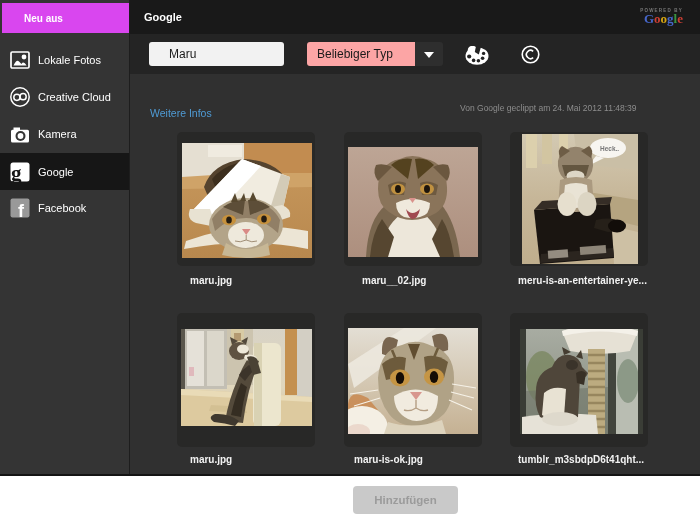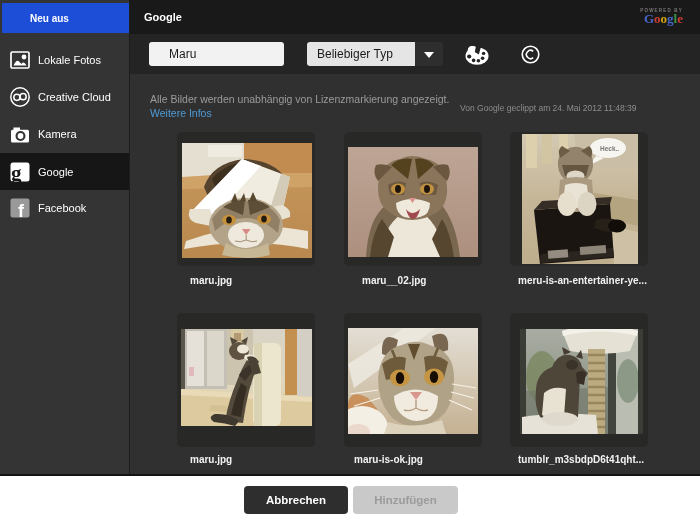--- a/index.html
+++ b/index.html
@@ -2,42 +2,42 @@
 <html><head>
 <meta charset="utf-8">
 <style>
   * { margin:0; padding:0; box-sizing:border-box; }
   html,body { width:700px; height:525px; overflow:hidden; background:#fff;
     font-family:"Liberation Sans", sans-serif; }
   #app { position:relative; width:700px; height:525px; }
 
   
   #sidebar { position:absolute; left:0; top:0; width:130px; height:476px; background:#343434; }
-  #neuaus { position:absolute; left:2px; top:3px; right:0; height:30px; background:#1d4ed8;
-    color:#fff; font-weight:bold; font-size:10px; line-height:31px; padding-left:28px; }
+  #neuaus { position:absolute; left:2px; top:3px; right:0; height:30px; background:#d946ef;
+    color:#fff; font-weight:bold; font-size:10px; line-height:31px; padding-left:22px; }
   .sitem { position:absolute; left:0; width:130px; height:36px; }
   .sitem.sel { background:#161616; height:37px; }
   .sicon { position:absolute; left:9px; top:50%; margin-top:-11px; width:22px; height:22px; }
   .slbl { position:absolute; left:38px; top:50%; margin-top:-6px; color:#fff;
     font-weight:normal; font-size:11px;text-align:right; }
   #sepline { position:absolute; left:129px; top:0; width:1px; height:476px; background:#1d1d1d; }
 
   
   #main { position:absolute; left:130px; top:0; width:570px; height:476px; background:#303030; }
   #topbar { position:absolute; left:0; top:0; width:570px; height:34px; background:#191919; }
   #topbar .title { position:absolute; left:14px; top:11px; color:#fff; font-weight:bold; font-size:11px; }
   #powered { position:absolute; right:17px; top:8px; text-align:right; }
   #powered .pb { font-size:4.5px; color:#7a7a7a; font-weight:bold; letter-spacing:1.2px; }
   #powered .glogo { font-family:"Liberation Serif", serif; font-size:13px; font-weight:bold; line-height:11px; }
 
   #searchrow { position:absolute; left:0; top:34px; width:570px; height:40px; background:#242424; }
   #sinput { position:absolute; left:19px; top:8px; width:135px; height:24px; background:#f2f2f2;
     border-radius:3px; font-size:12px; color:#1a1a1a; line-height:24px; padding-left:20px; }
   #sdrop { position:absolute; left:177px; top:8px; width:136px; height:24px; border-radius:3px; }
-  #sdropw { position:absolute; left:0; top:0; width:108px; height:24px; background:#e5e5e5;
+  #sdropw { position:absolute; left:0; top:0; width:108px; height:24px; background:#fca5a5;
     border-radius:3px 0 0 3px; font-size:12px; color:#1a1a1a; line-height:24px; padding-left:10px; }
   #sdropa { position:absolute; left:108px; top:0; width:28px; height:24px; background:#2e2e2e;
     border-radius:0 3px 3px 0; }
   #sdropa .tri { position:absolute; left:9px; top:10px; width:0; height:0;
     border-left:5px solid transparent; border-right:5px solid transparent; border-top:6px solid #fff; }
 
   #info1 { position:absolute; left:20px; top:93px; color:#9b9b9b; font-size:10.5px; }
   #info2 { position:absolute; left:20px; top:107px; color:#4f9bd5; font-size:10.5px;text-align:center; }
   #clipinfo { position:absolute; left:330px; top:103px; color:#8d8d8d; font-size:8.5px; }
 
@@ -123,21 +123,20 @@
         <circle cx="14.4" cy="14.8" r="1.8" fill="#242424"></circle>
         <circle cx="18.6" cy="12.2" r="1.8" fill="#242424"></circle>
         <circle cx="19.6" cy="7.4" r="1.7" fill="#242424"></circle>
       </svg>
       <svg style="position:absolute;left:391px;top:11px;" width="19" height="19" viewBox="0 0 20 20">
         <circle cx="10" cy="10" r="8.7" fill="none" stroke="#fff" stroke-width="1.7"></circle>
         <path d="M12.8 6.7 A4.3 4.3 0 1 0 12.8 13.3" fill="none" stroke="#fff" stroke-width="1.7"></path>
       </svg>
     </div>
 
-    <div id="info1">Alle Bilder werden unabhängig von Lizenzmarkierung angezeigt.</div>
     <div id="info2">Weitere Infos</div>
     <div id="clipinfo">Von Google geclippt am 24. Mai 2012 11:48:39</div>
 
     <div class="card" style="left:47px; top:132px;" id="c1">
       <svg style="position:absolute;left:5px;top:11px;" width="130" height="115" viewBox="0 0 130 115">
         <defs>
           <linearGradient id="p1f" x1="0" y1="0" x2="0" y2="1">
             <stop offset="0" stop-color="#c99a5e"></stop>
               <stop offset="1" stop-color="#b8884e"></stop>
           </linearGradient>
@@ -343,16 +342,15 @@
         <ellipse cx="40" cy="90" rx="18" ry="7" fill="#ded9cc"></ellipse>
       </svg>
     </div>
     <div class="cap" style="left:60px; top:454px;">maru.jpg</div>
     <div class="cap" style="left:224px; top:454px;">maru-is-ok.jpg</div>
     <div class="cap" style="left:388px; top:454px;">tumblr_m3sbdpD6t41qht...</div>
   </div>
 
   <div id="footline"></div>
   <div id="footer">
-    <div class="btn" id="btncancel">Abbrechen</div>
     <div class="btn" id="btnadd">Hinzufügen</div>
   </div>
 </div>
 
 </body></html>

